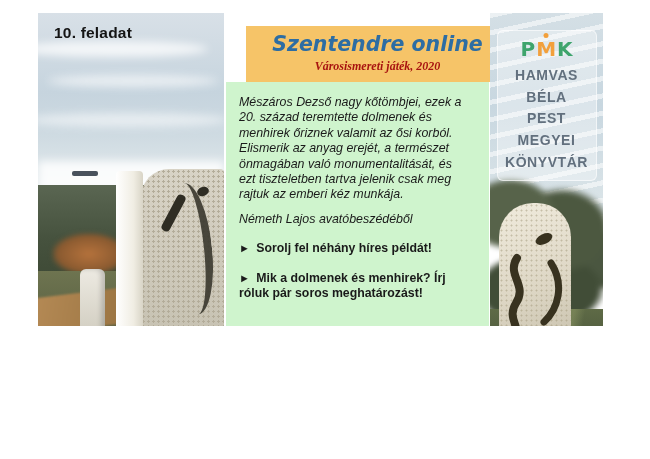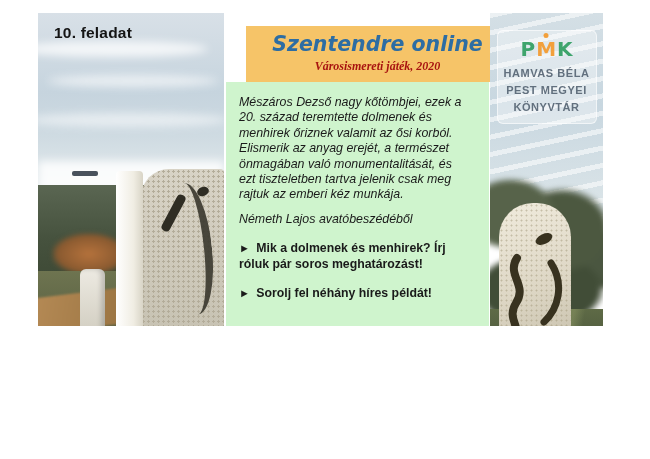--- a/index.html
+++ b/index.html
@@ -106,21 +106,21 @@
     background:rgba(255,255,255,0.35); border:1px solid rgba(255,255,255,0.6);
     border-radius:6px; padding:8px 0 7px 0; text-align:center; }
   .logo-letters { display:flex; justify-content:center; align-items:flex-end;
     font-family:"DejaVu Sans", sans-serif; font-weight:bold; font-size:20px; line-height:1; gap:0px; }
   .logo-letters .lg { color:var(--logo_green,#3ea46c); }
   .logo-letters .lm { color:var(--logo_orange,#f2a03c); position:relative; margin:0 1px; }
   .logo-letters .lm::before { content:""; position:absolute; left:50%; top:-6px;
     transform:translateX(-50%); width:5px; height:5px; border-radius:50%;
     background:var(--logo_orange,#f2a03c); }
   .logo-org { margin-top:6px; color:var(--logo_gray,#62707e); font-weight:bold;
-    font-size:11px; letter-spacing:0.55px; line-height:1.55; }
+    font-size:14px; letter-spacing:0.55px; line-height:1.55; }
 </style>
 </head>
 <body>
 
 <div class="slide">
 
   <div class="photo photo-left">
     <div class="pl-sky"></div>
     <div class="pl-cloud c1"></div>
     <div class="pl-cloud c2"></div>
@@ -149,25 +149,25 @@
   <div class="title-box">
     <div class="title">Szentendre online</div>
     <div class="subtitle">Városismereti játék, 2020</div>
   </div>
 
   <div class="green-box">
     <p>Mészáros Dezső nagy kőtömbjei, ezek a 20. század teremtette dolmenek és menhirek őriznek valamit az ősi korból. Elismerik az anyag erejét, a természet önmagában való monumentalitását, és ezt tiszteletben tartva jelenik csak meg rajtuk az emberi kéz munkája.</p>
     <div class="attribution">Németh Lajos avatóbeszédéből</div>
     <p class="question">
       <span class="bullet">►</span>
-      <span>Mik a dolmenek és menhirek? Írj róluk pár soros meghatározást!</span>
+      <span>Sorolj fel néhány híres példát!</span>
     </p>
     <p class="question">
       <span class="bullet">►</span>
-      <span>Sorolj fel néhány híres példát!</span>
+      <span>Mik a dolmenek és menhirek? Írj róluk pár soros meghatározást!</span>
     </p>
   </div>
 
   <div class="photo photo-right">
     <div class="pr-sky"></div>
     <div class="pr-bush"></div>
     <div class="pr-grass"></div>
     <div class="pr-plinth"></div>
     <div class="pr-stone">
       <svg width="72" height="140" viewBox="0 0 72 140">

